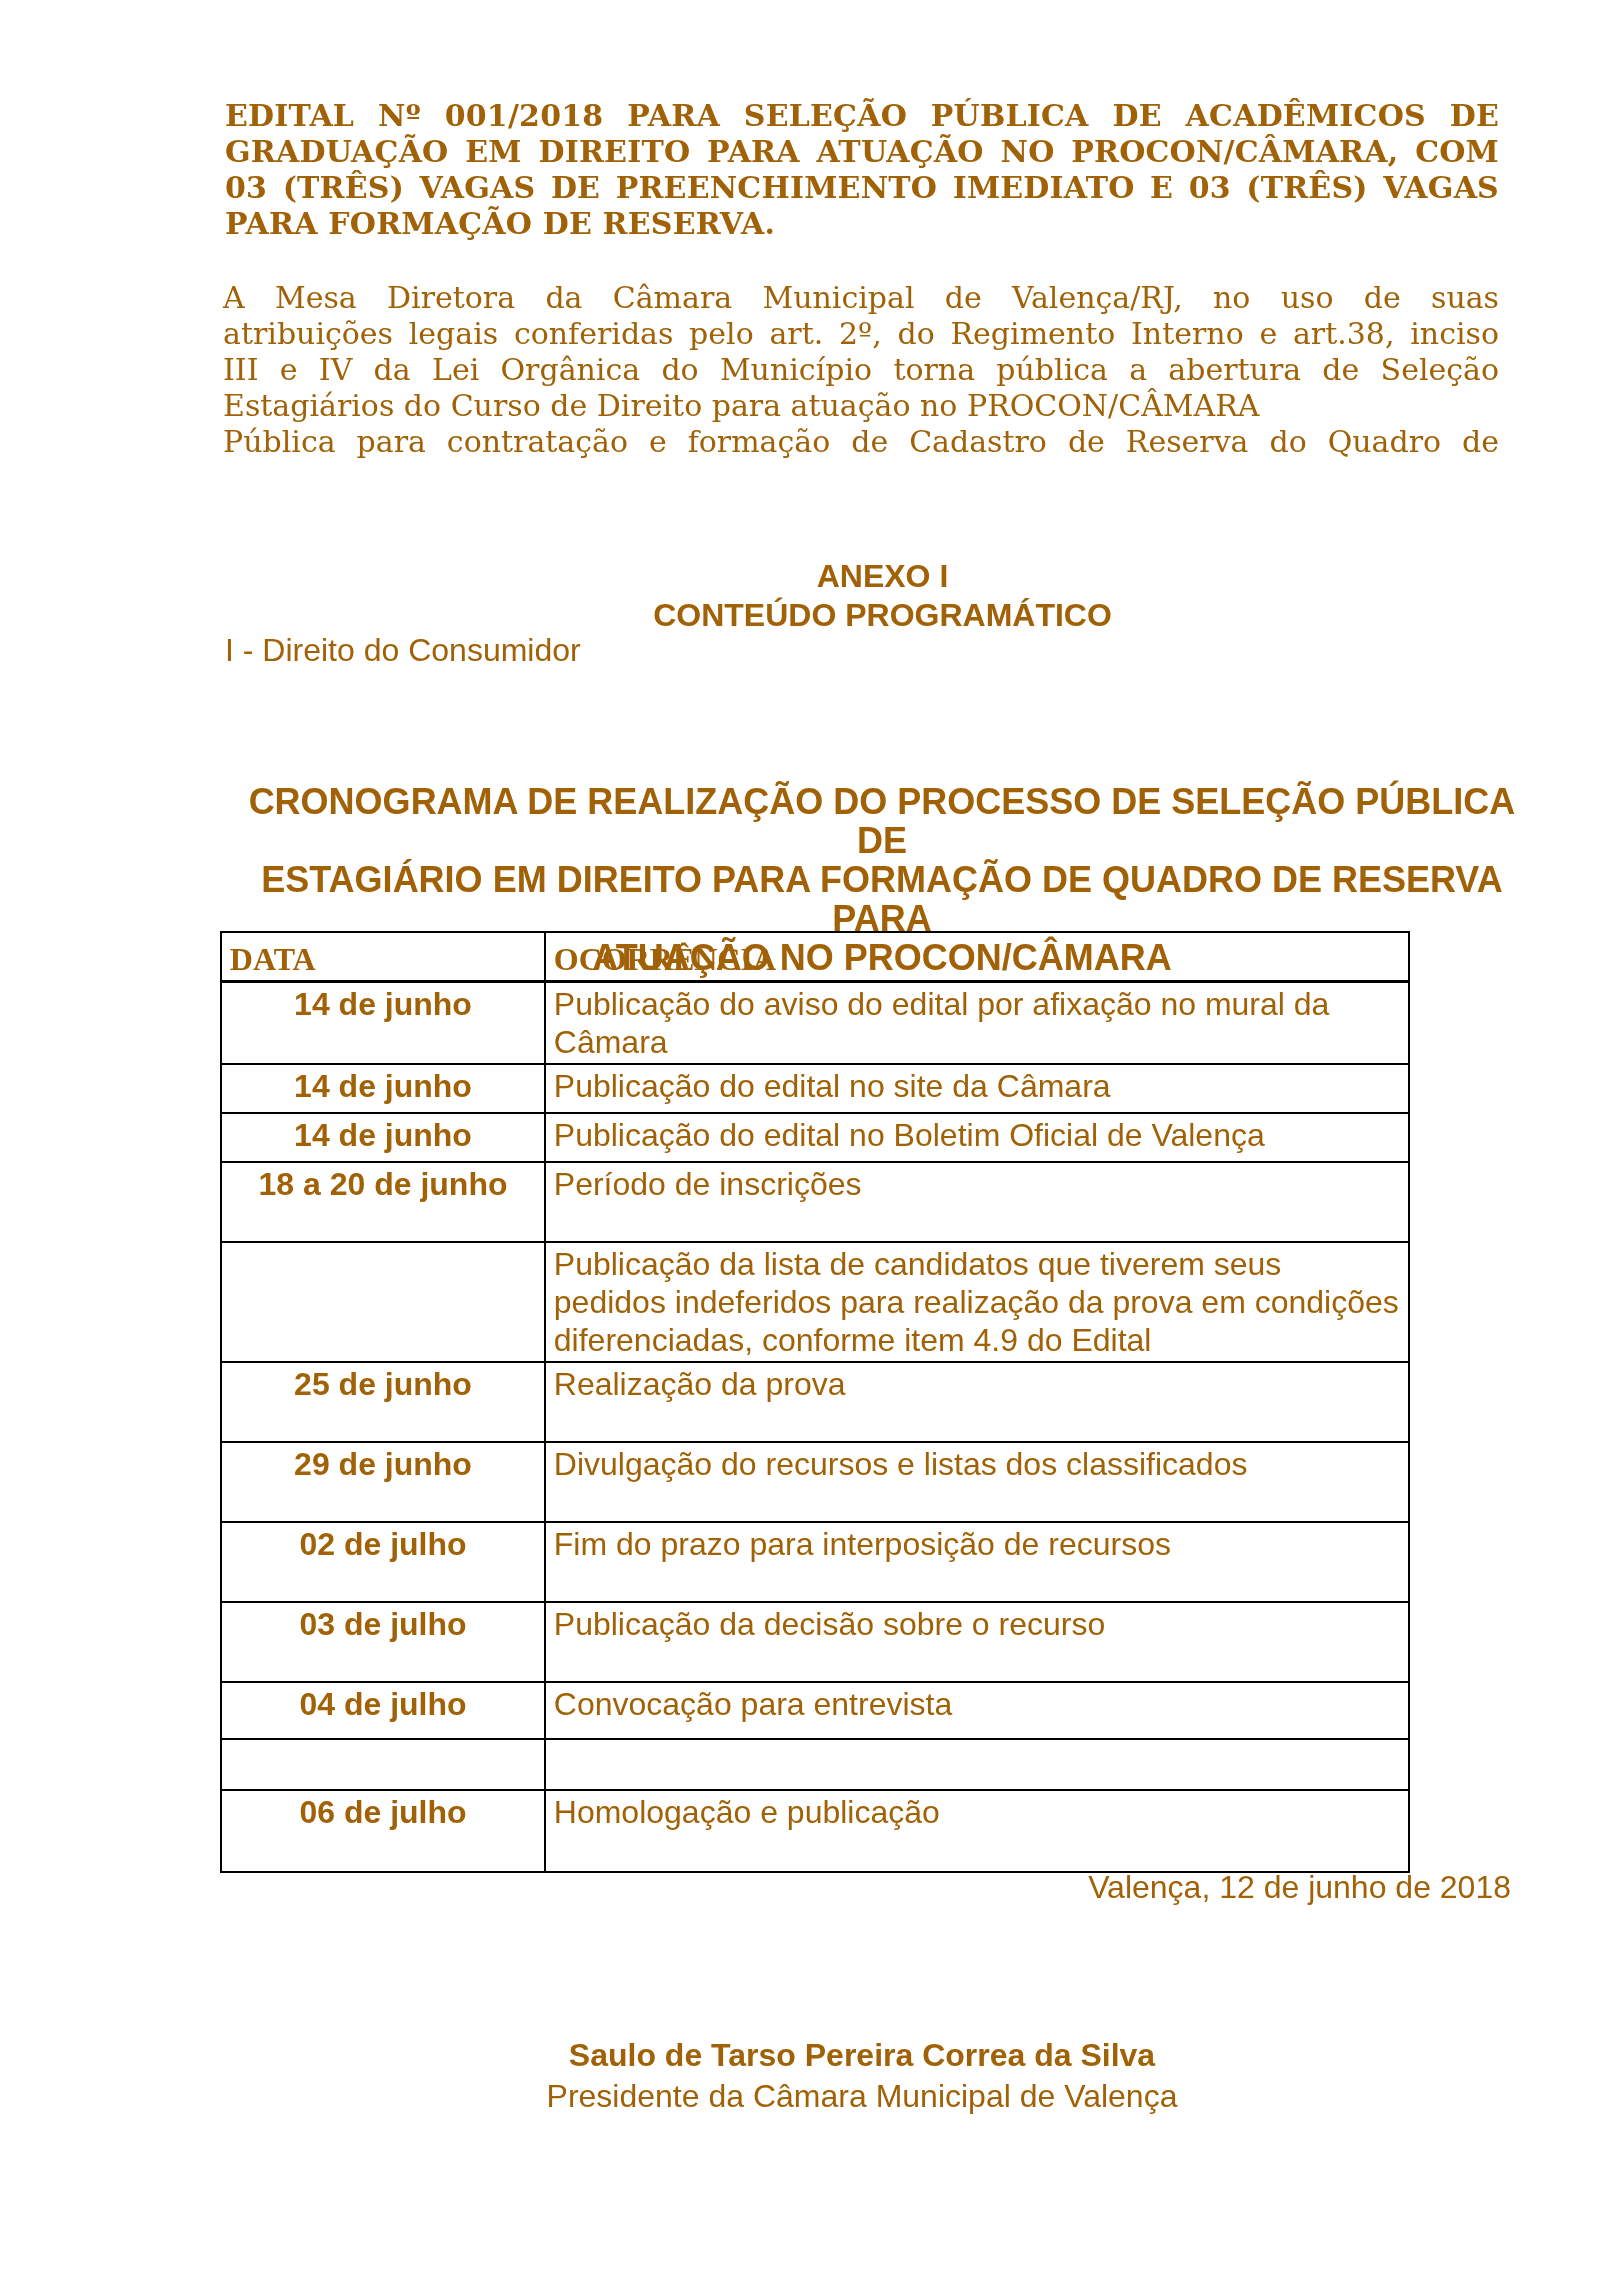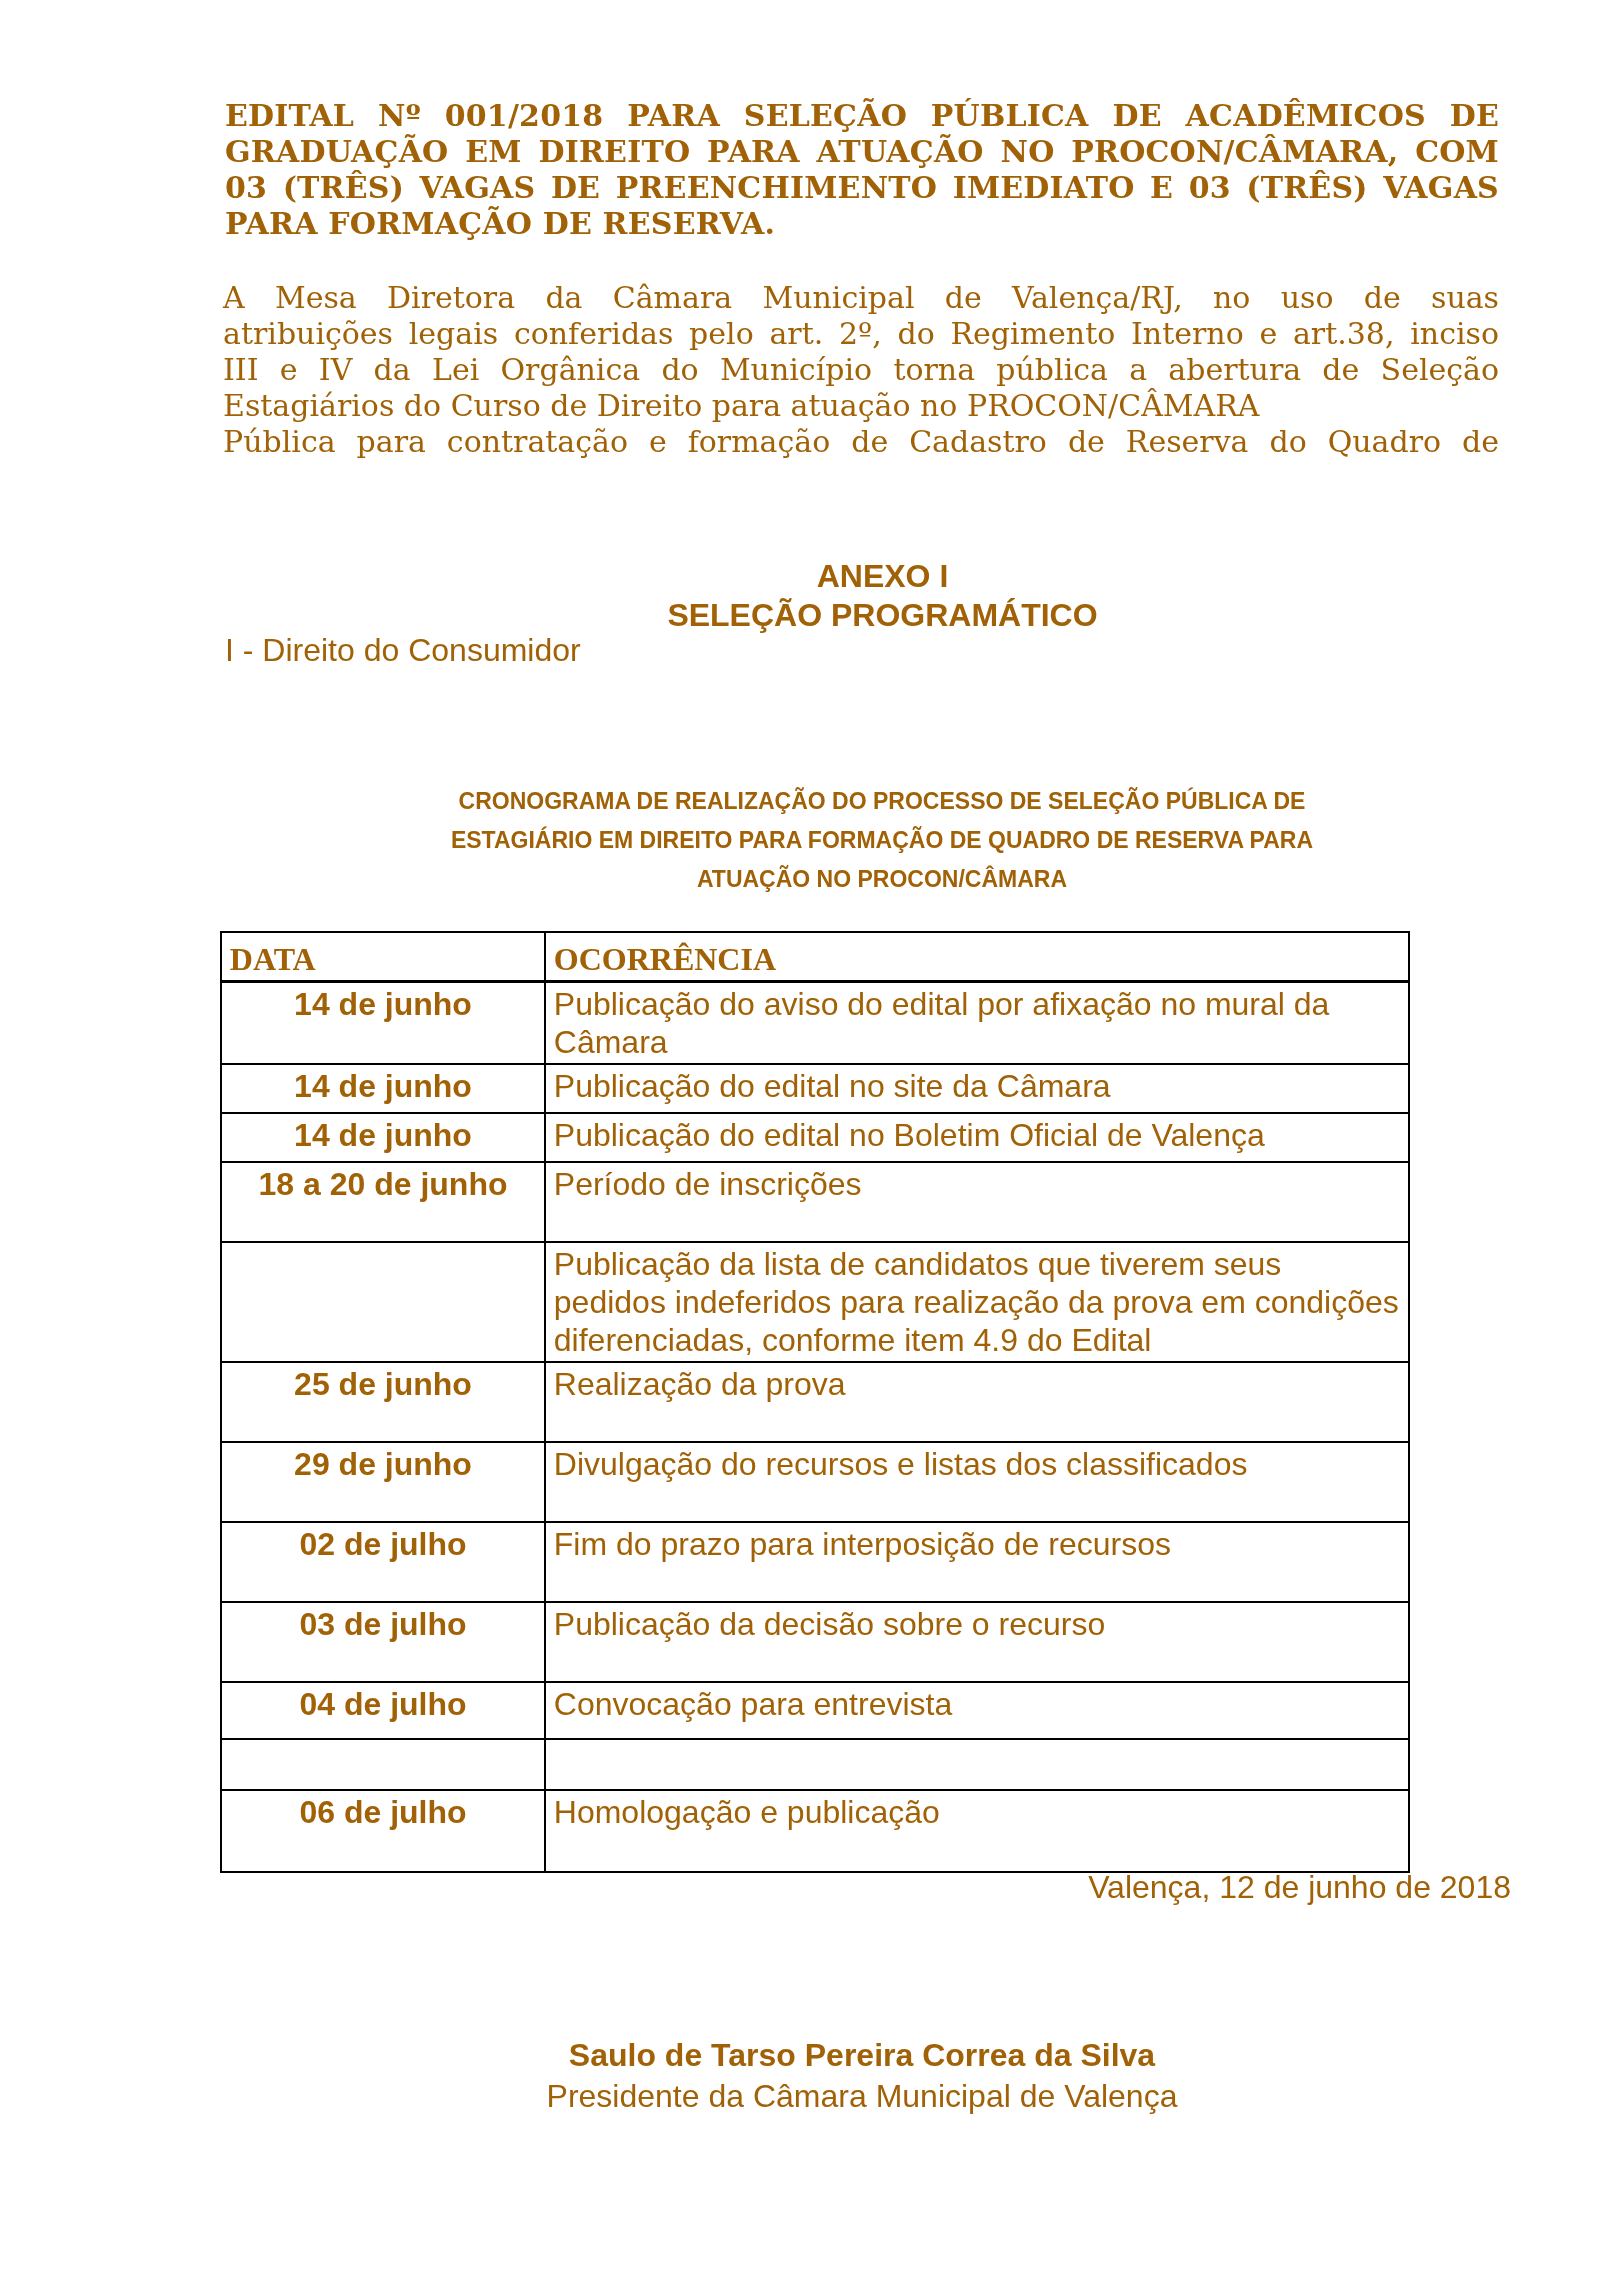--- a/index.html
+++ b/index.html
@@ -53,21 +53,21 @@
     font-size: 32px;
     line-height: 39px;
   }
   .cronograma-block {
     position: absolute;
     left: 245px; top: 782px;
     width: 1274px;
     text-align: center;
     font-family: "Liberation Sans", sans-serif;
     font-weight: bold;
-    font-size: 23px;
+    font-size: 36px;
     line-height: 39px;
   }
 
   
   table.schedule {
     position: absolute;
     left: 220px; top: 931px;
     width: 1188px;
     border-collapse: collapse;
     table-layout: fixed;
@@ -136,21 +136,21 @@
   <div class="intro-block">
     <div class="jline stretch">A Mesa Diretora da Câmara Municipal de Valença/RJ, no uso de suas</div>
     <div class="jline stretch">atribuições legais conferidas pelo art. 2º, do Regimento Interno e art.38, inciso</div>
     <div class="jline stretch">III e IV da Lei Orgânica do Município torna pública a abertura de Seleção</div>
     <div class="jline">Estagiários do Curso de Direito para atuação no PROCON/CÂMARA</div>
     <div class="jline stretch">Pública para contratação e formação de Cadastro de Reserva do Quadro de</div>
   </div>
 
   <div class="anexo-block">
     <div>ANEXO I</div>
-    <div>SELEÇÃO PROGRAMÁTICO</div>
+    <div>CONTEÚDO PROGRAMÁTICO</div>
   </div>
 
   <div class="content-item">I - Direito do Consumidor</div>
 
   <div class="cronograma-block">
     <div>CRONOGRAMA DE REALIZAÇÃO DO PROCESSO DE SELEÇÃO PÚBLICA DE</div>
     <div>ESTAGIÁRIO EM DIREITO PARA FORMAÇÃO DE QUADRO DE RESERVA PARA</div>
     <div>ATUAÇÃO NO PROCON/CÂMARA</div>
   </div>
 

